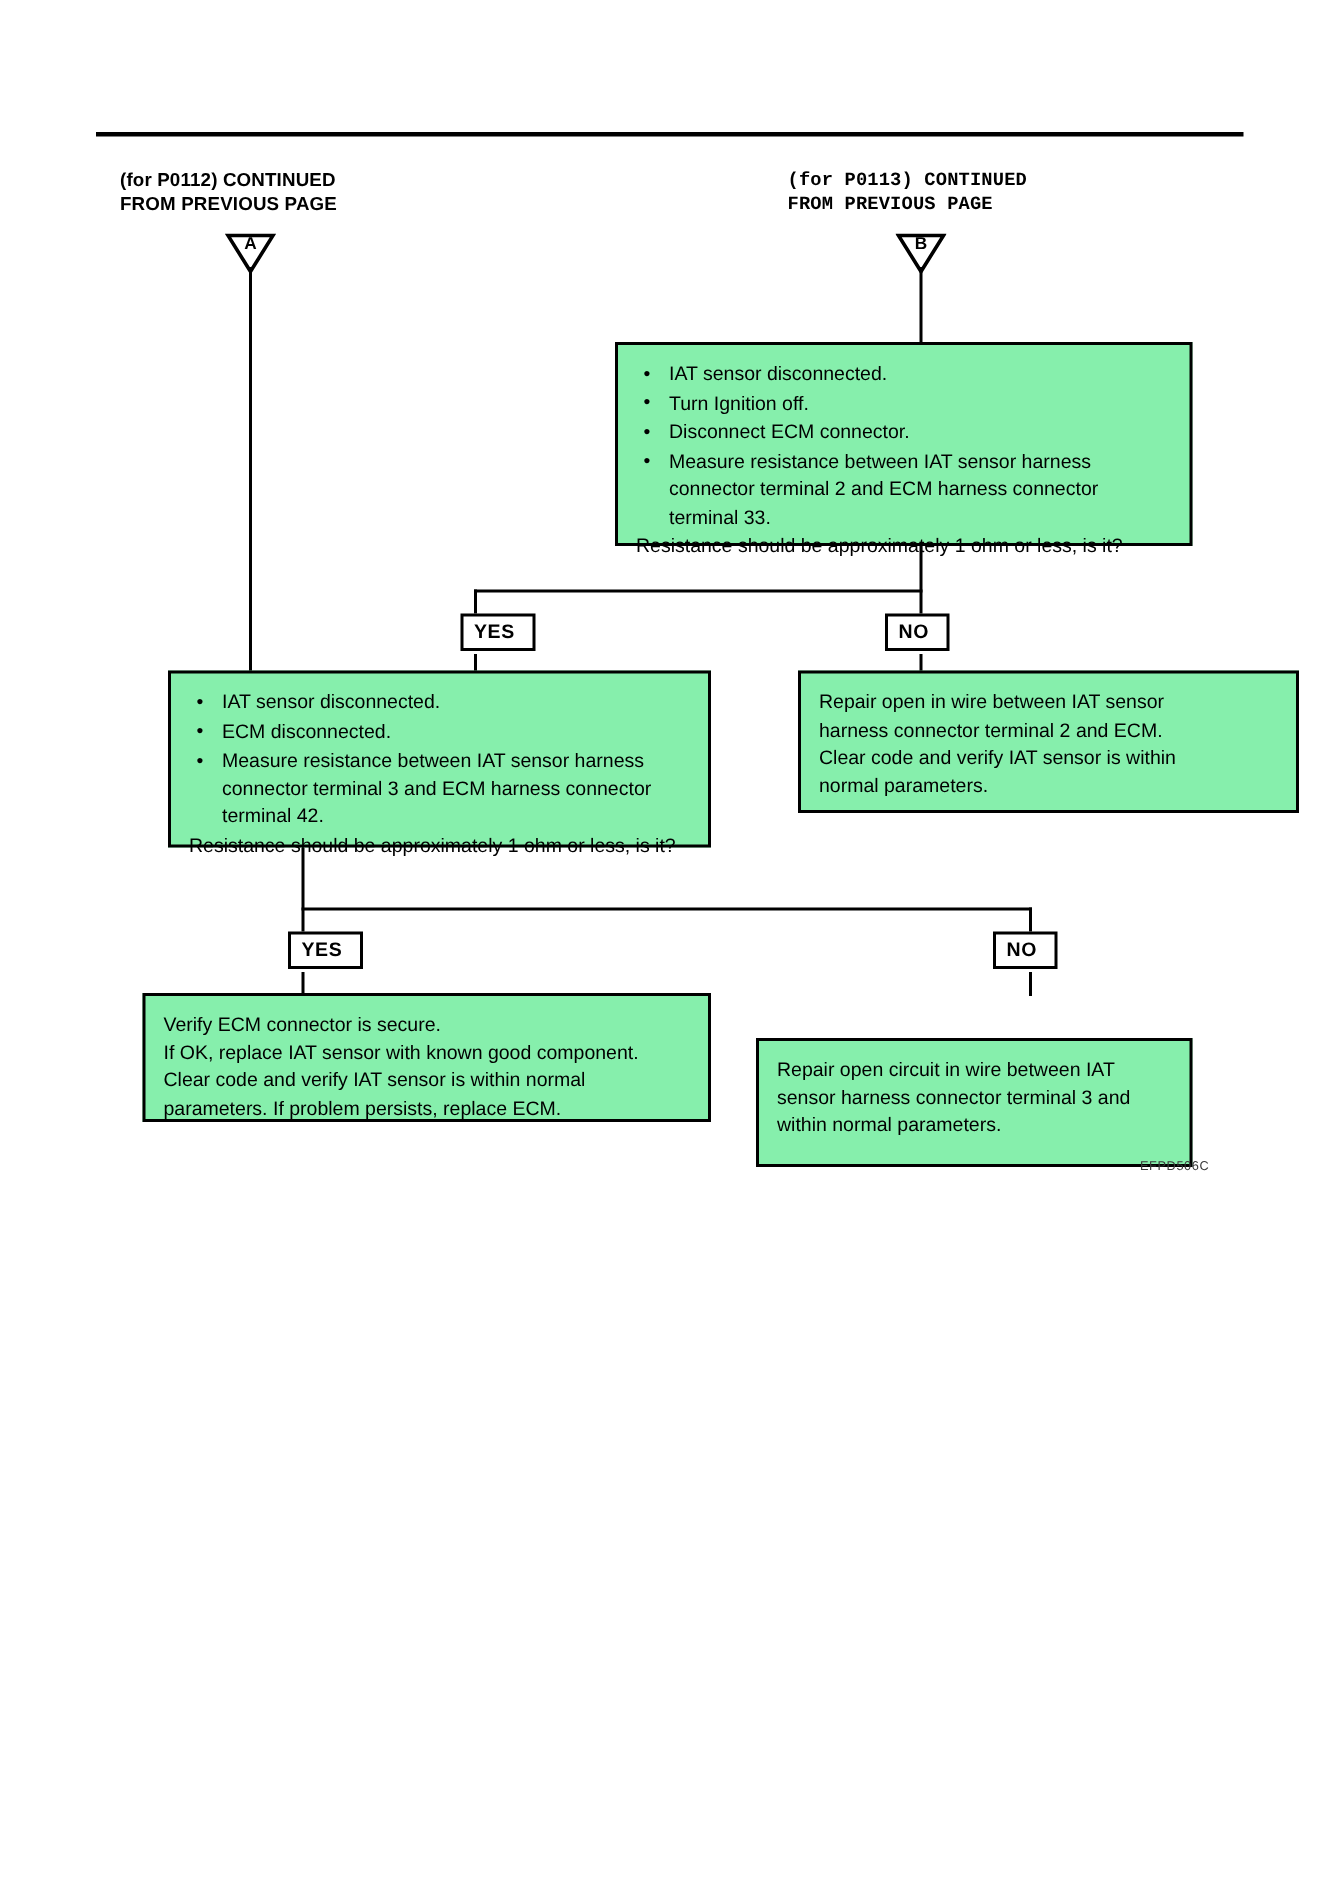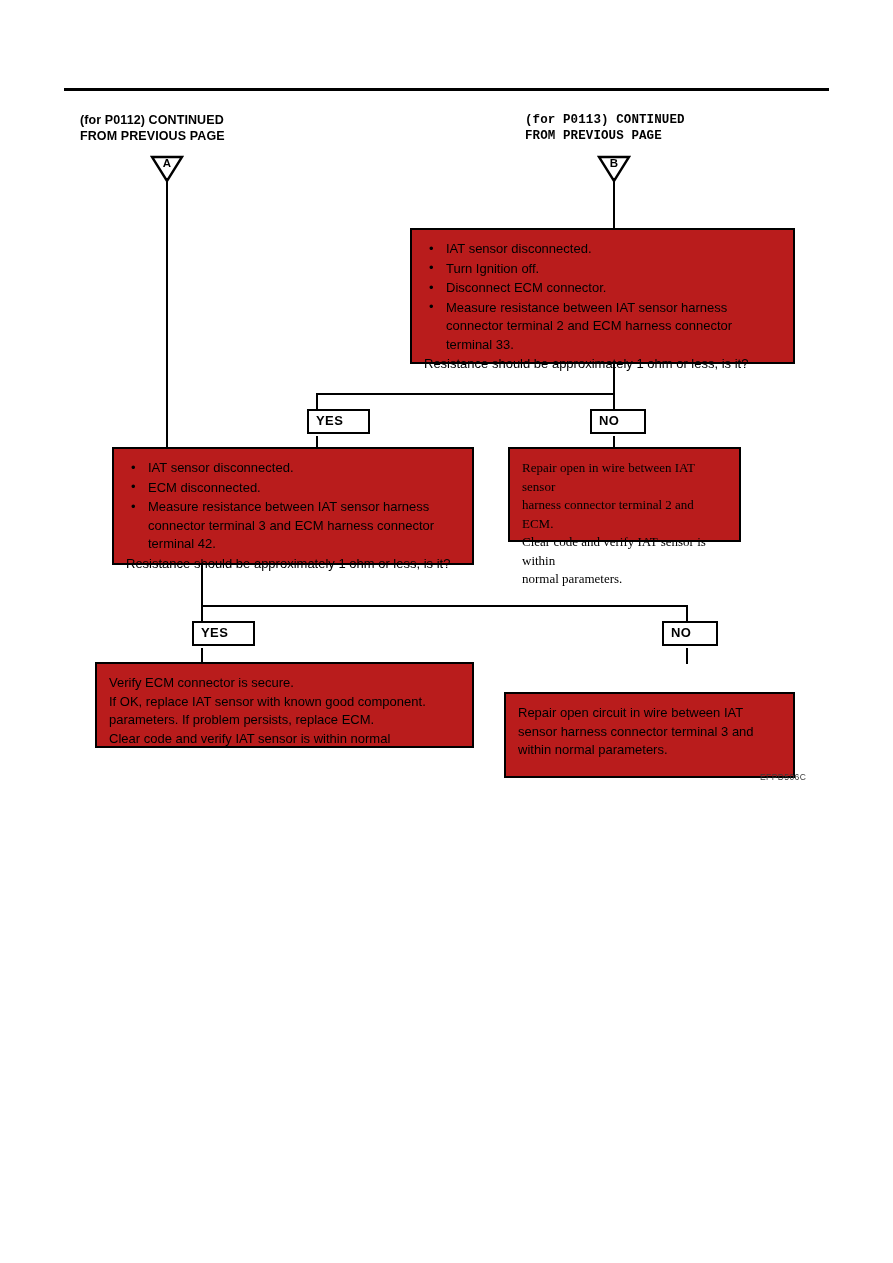--- a/index.html
+++ b/index.html
@@ -96,21 +96,21 @@
   .hline {
     position: absolute;
     height: 2px;
     background: #000000;
   }
 
   
   .box {
     position: absolute;
     border: 2px solid #000000;
-    background: #b91c1c;
+    background: #86efac;
     box-sizing: border-box;
   }
   .box-inner {
     padding: 10px 12px 9px 12px;
   }
   .bullets {
     list-style: none;
     margin: 0;
     padding: 0;
   }
@@ -133,35 +133,35 @@
     line-height: 18.5px;
     margin-top: 1px;
   }
   .plain-line {
     font-size: 13px;
     line-height: 18.5px;
   }
 
   #box-top-right  { left: 410px; top: 228px; width: 385px; height: 136px; }
   #box-mid-left   { left: 112px; top: 447px; width: 362px; height: 118px; }
-  #box-mid-right  { left: 508px; top: 447px; width: 233px; height: 95px; font-family: Liberation Serif, serif; }
+  #box-mid-right  { left: 532px; top: 447px; width: 334px; height: 95px; }
   #box-bot-left   { left: 95px;  top: 662px; width: 379px; height: 86px; }
   #box-bot-right  { left: 504px; top: 692px; width: 291px; height: 86px; }
 
   
   .decision {
     position: absolute;
     border: 2px solid #000000;
     background: #ffffff;
     box-sizing: border-box;
     text-align: center;
     font-size: 13px;
     font-weight: bold;
     line-height: 18px;
-    padding: 1px 25px 2px 7px;
+    padding: 1px 12px 2px 7px;
     letter-spacing: 0.4px;
   }
   #yes-1 { left: 307px; top: 409px; }
   #no-1  { left: 590px; top: 409px; }
   #yes-2 { left: 192px; top: 621px; }
   #no-2  { left: 662px; top: 621px; }
 
   
   #figure-code {
     position: absolute;
@@ -259,22 +259,22 @@
     </div>
   </div>
 
   <div class="decision" id="yes-2">YES</div>
   <div class="decision" id="no-2">NO</div>
 
   <div class="box" id="box-bot-left">
     <div class="box-inner">
       <div class="plain-line">Verify ECM connector is secure.</div>
       <div class="plain-line">If OK, replace IAT sensor with known good component.</div>
+      <div class="plain-line">Clear code and verify IAT sensor is within normal</div>
       <div class="plain-line">parameters. If problem persists, replace ECM.</div>
-      <div class="plain-line">Clear code and verify IAT sensor is within normal</div>
     </div>
   </div>
 
   <div class="box" id="box-bot-right">
     <div class="box-inner">
       <div class="plain-line">Repair open circuit in wire between IAT</div>
       <div class="plain-line">sensor harness connector terminal 3 and</div>
       <div class="plain-line">within normal parameters.</div>
     </div>
   </div>

